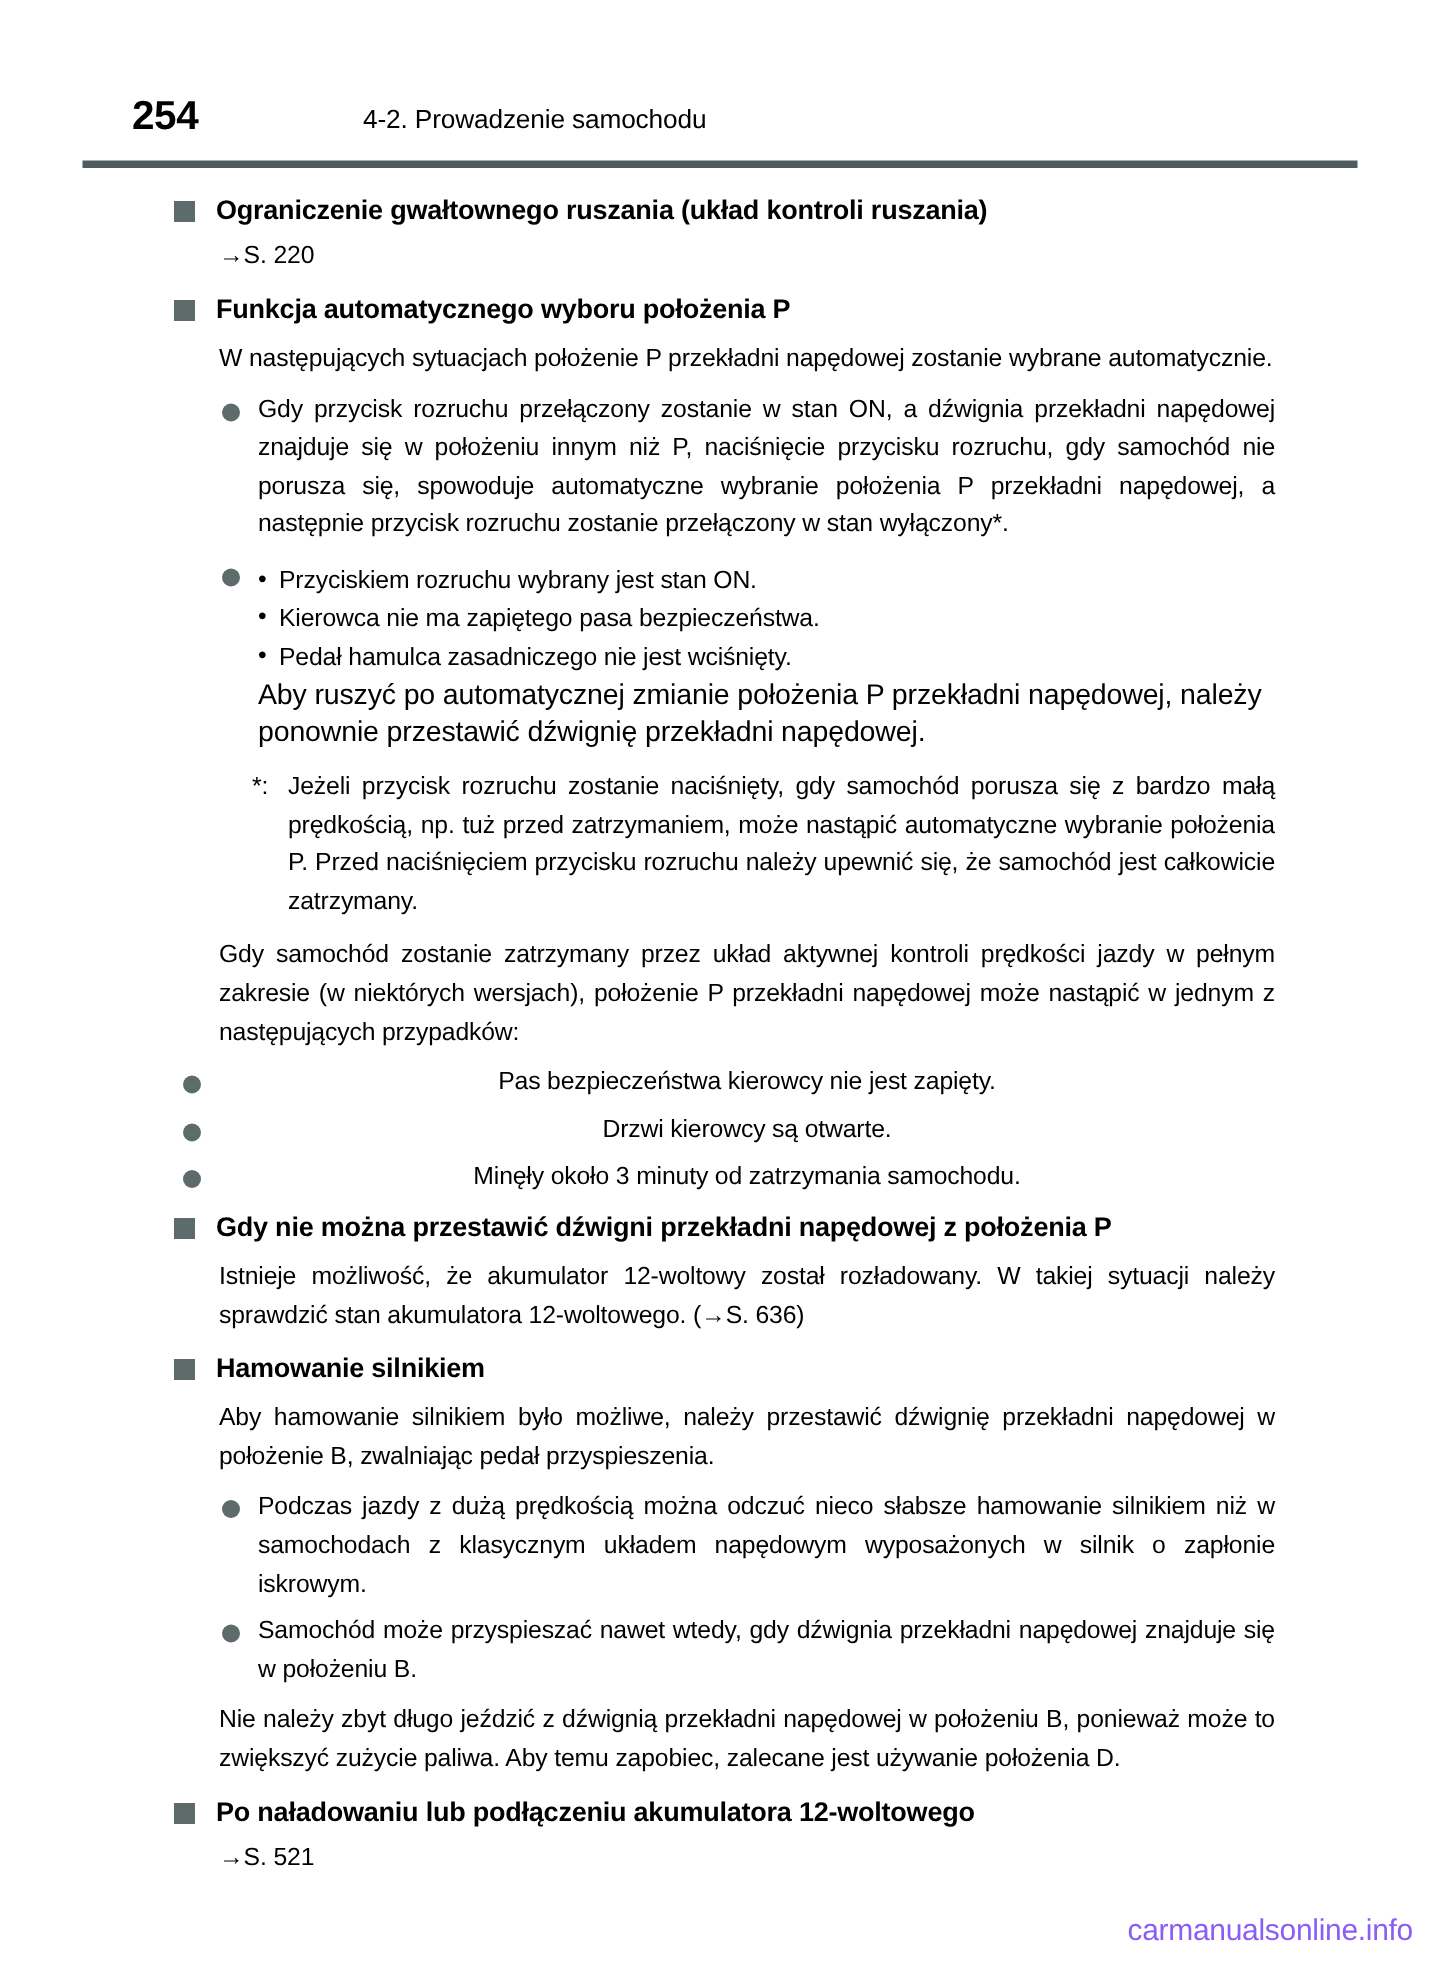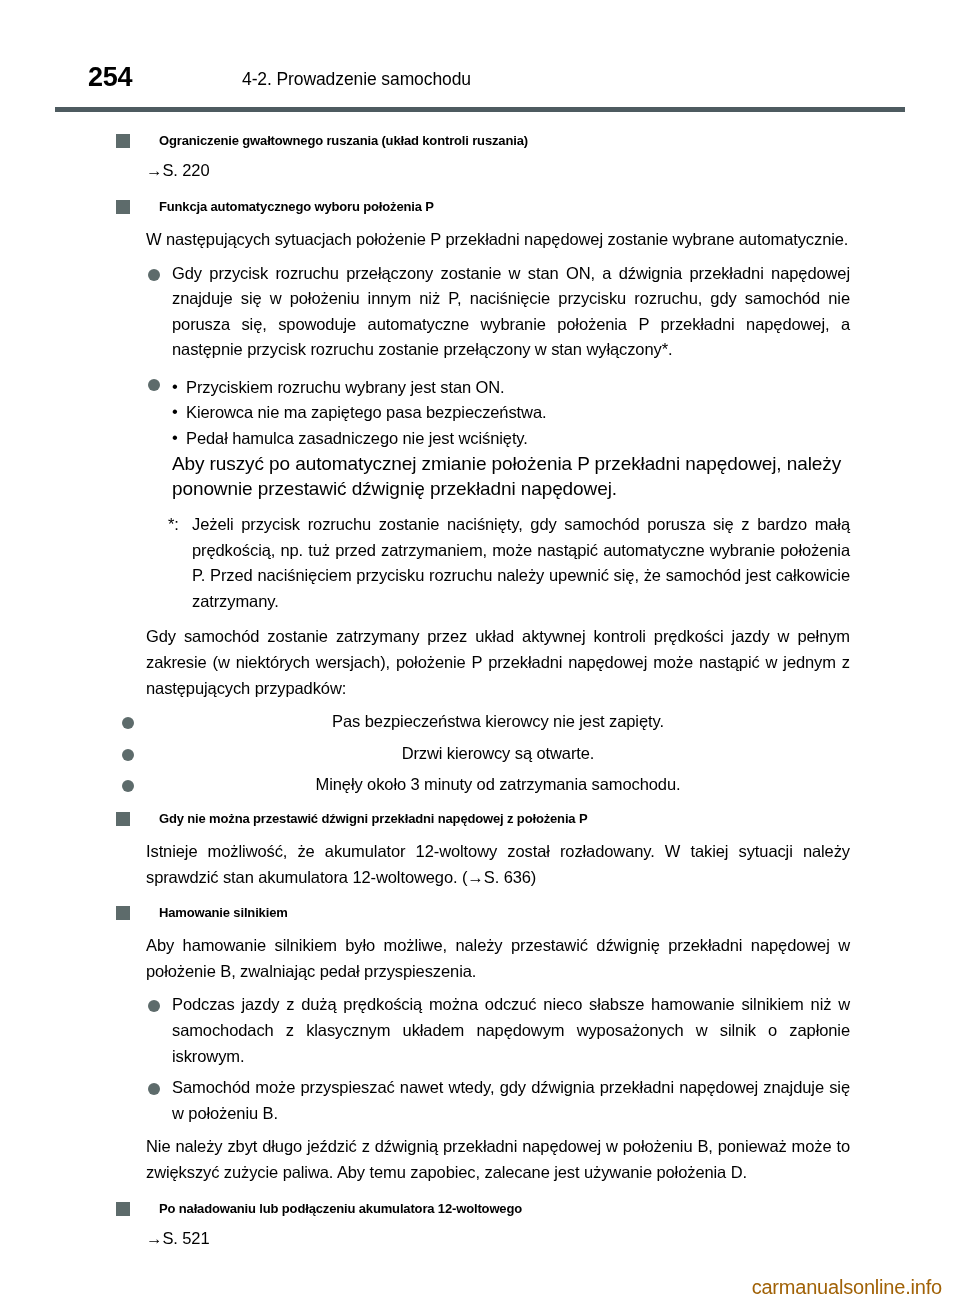--- a/index.html
+++ b/index.html
@@ -58,24 +58,24 @@
     left: 0;
     top: 126px;
     width: 960px;
   }
 
   .block { position: relative; }
 
   
   .sq-head {
     position: relative;
-    padding-left: 43px;
+    padding-left: 28px;
     margin-left: 116px;
     margin-right: 55px;
-    font-size: 13px;
+    font-size: 18px;
     font-weight: bold;
     line-height: 29px;
     letter-spacing: -0.15px;
   }
   .sq-head .marker {
     position: absolute;
     left: 0px;
     top: 8px;
     width: 14px;
     height: 14px;
@@ -176,21 +176,21 @@
   .sp-6 { height: 6px; }
   .sp-8 { height: 8px; }
   .sp-10 { height: 10px; }
 
   
   .watermark {
     position: absolute;
     right: 18px;
     bottom: 14px;
     font-size: 20px;
-    color: #a16207;
+    color: #8b5cf6;
     letter-spacing: -0.2px;
     font-family: "Liberation Sans", sans-serif;
   }
 </style>
 </head>
 <body>
 
 <div class="page-header">
   <div class="page-number">254</div>
   <div class="header-title">4-2. Prowadzenie samochodu</div>

